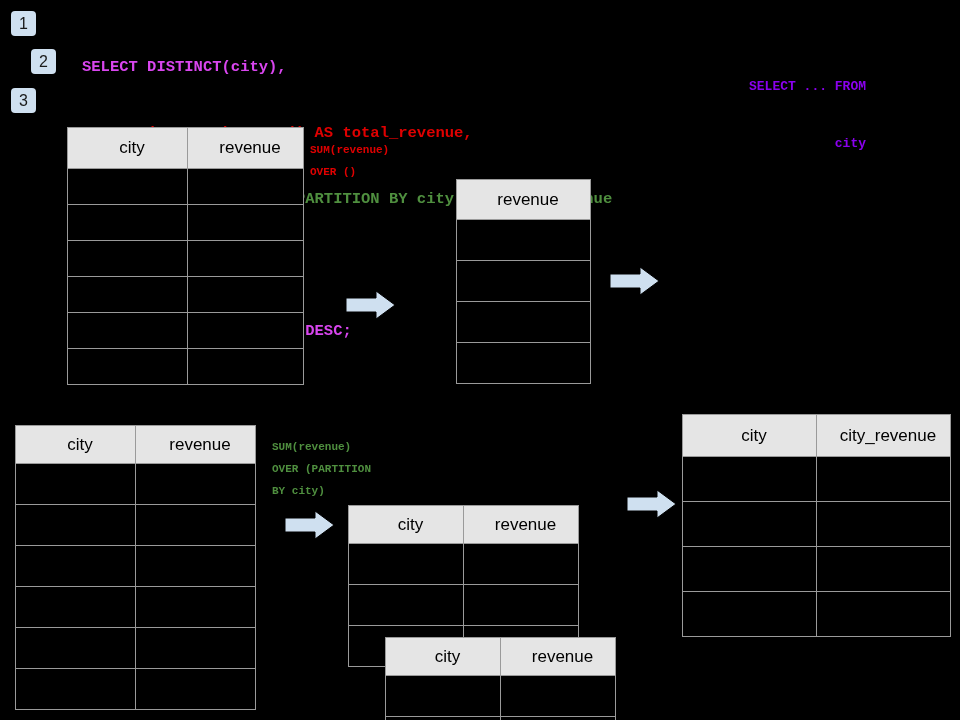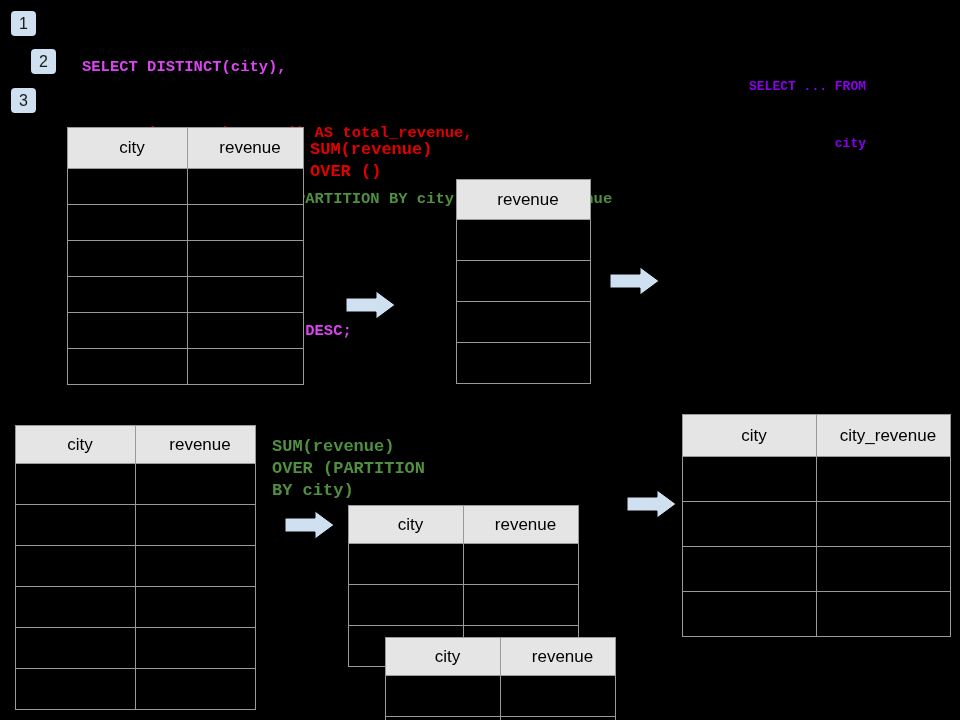--- a/index.html
+++ b/index.html
@@ -52,21 +52,21 @@
     line-height: 19px;
     font-weight: bold;
     color: #8b00ef;
     white-space: pre;
   }
 
   
   .annot {
     position: absolute;
     font-family: "Liberation Mono", monospace;
-    font-size: 17px;
+    font-size: 11px;
     line-height: 22px;
     font-weight: bold;
     white-space: pre;
   }
   .annot.red   { color: #e00000; }
   .annot.green { color: #4f8f3f; }
 
   
   .tbl {
     position: absolute;

